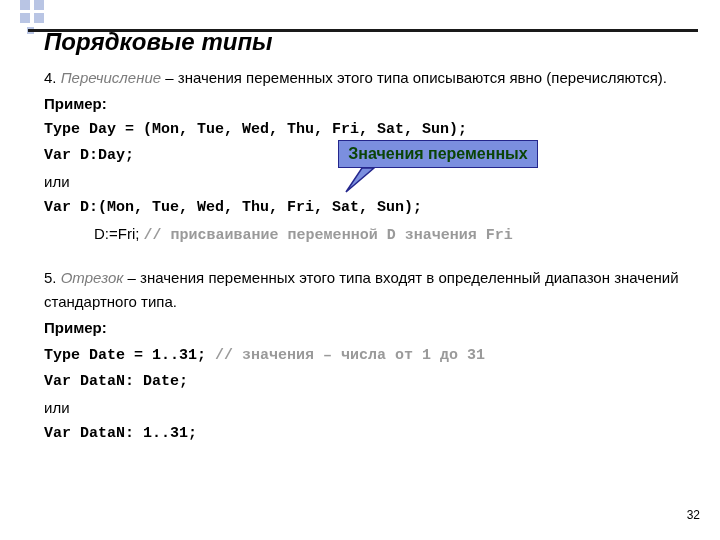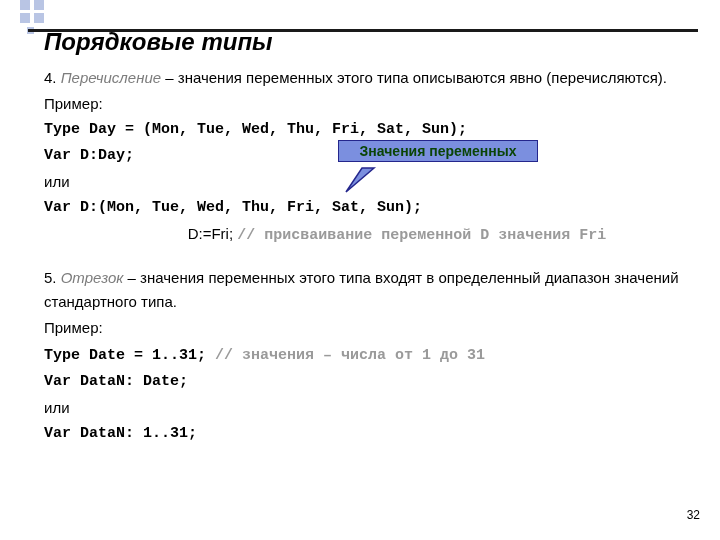--- a/index.html
+++ b/index.html
@@ -42,38 +42,38 @@
     color: #000;
     margin-bottom: 10px;
     font-style: italic;
   }
   .body {
     font-size: 15px;
     line-height: 1.6;
     color: #000;
   }
   .body p { margin: 2px 0; }
-  .indent2 { padding-left: 50px; text-align: center; }
+  .indent2 { padding-left: 50px; }
   .italic-gray { font-style: italic; color: #7d7d7d; text-align: center; }
-  .bold { font-weight: normal; }
+  .bold { font-weight: bold; }
   .mono { font-family: "Courier New", monospace; font-weight: bold; font-size: 15px; }
   .comment { font-family: "Courier New", monospace; font-weight: bold; color: #9a9a9a; }
   .arial { font-family: Arial, sans-serif; }
   .callout {
     position: absolute;
     left: 338px;
     top: 140px;
     width: 200px;
-    height: 22px;
+    height: 28px;
     background: #7b8fdf;
     border: 1.5px solid #24268c;
     display: flex;
     align-items: center;
     justify-content: center;
-    font-size: 14px;
+    font-size: 16px;
     font-weight: bold;
     color: #0a4406;
   }
   .callout-tail {
     position: absolute;
     left: 340px;
     top: 166px;
   }
   .pagenum {
     position: absolute;

